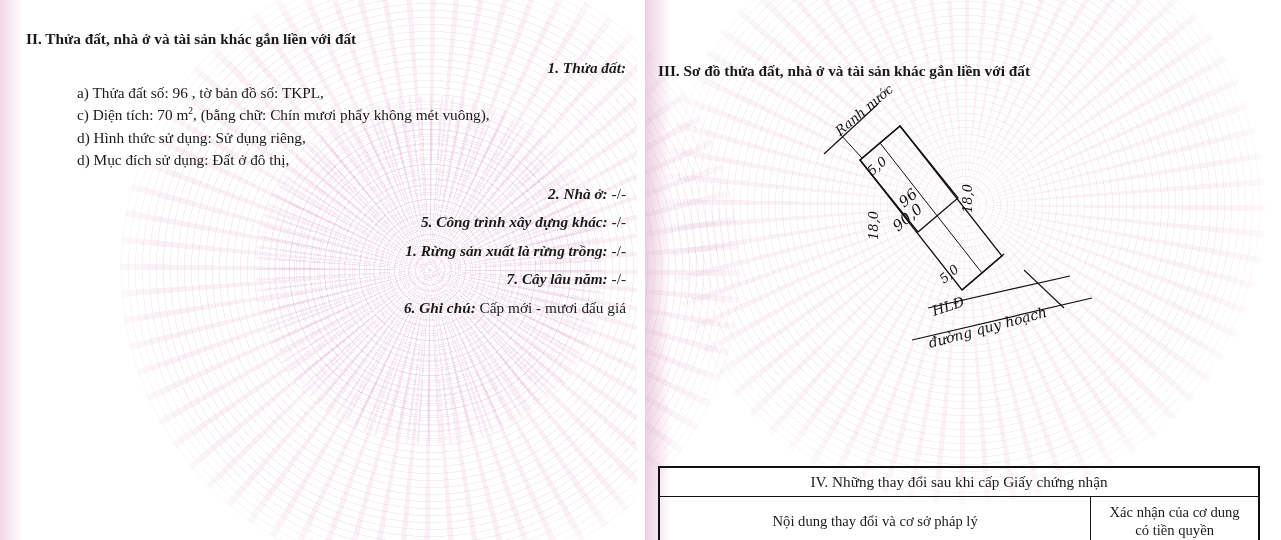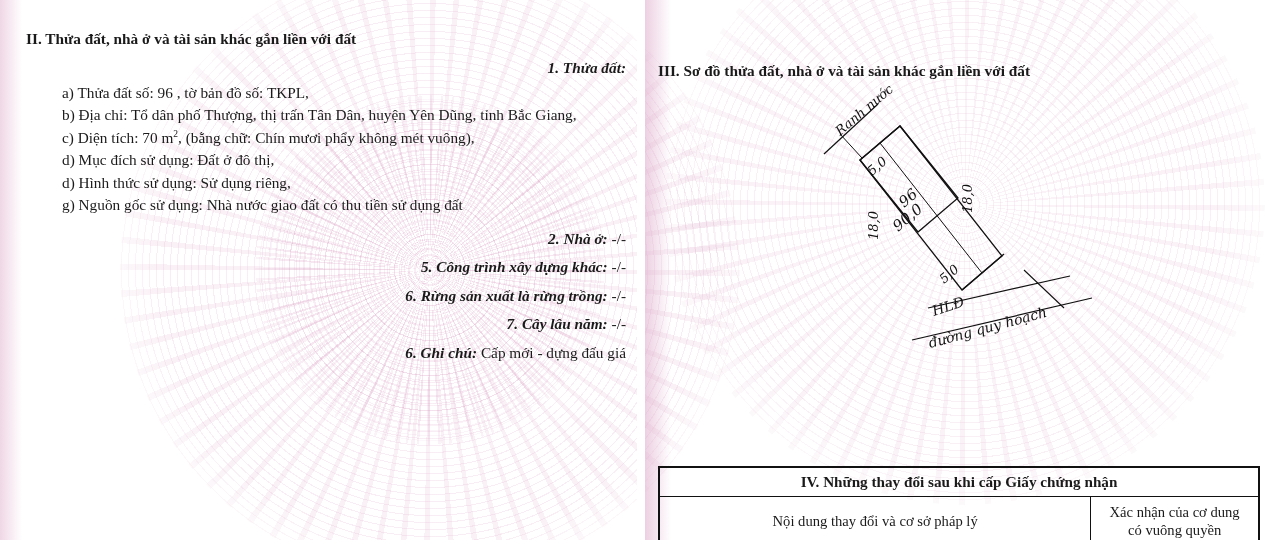--- a/index.html
+++ b/index.html
@@ -118,21 +118,21 @@
     font-weight: bold;
     margin-top: 6px;
     margin-bottom: 2px;
     text-align: right;
   }
   .lvl1 .plain {
     font-style: normal;
     font-weight: normal;
   }
   .lvl2 {
-    margin-left: 36px;
+    margin-left: 51px;
     white-space: nowrap;
   }
   .lvl2 sup { font-size: 0.62em; vertical-align: super; }
   .spacer-sm { height: 5px; }
 
   
   .right-title {
     position: absolute;
     left: 658px;
     top: 30px;
@@ -167,21 +167,21 @@
     border-collapse: collapse;
     font-size: 14.6px;
   }
   .tbl table { width: 100%; border-collapse: collapse; }
   .tbl th, .tbl td {
     border: 1.1px solid #111;
     text-align: center;
     padding: 4px 6px;
   }
   .tbl .hdr-main {
-    font-weight: bold;
+    font-weight: normal;
     font-size: 15.2px;
     padding: 5px 6px;
   }
   .tbl .sub {
     font-weight: normal;
     height: 40px;
     vertical-align: middle;
     line-height: 1.25;
   }
   .col-wide { width: 72%; }
@@ -199,32 +199,30 @@
   <div class="guilloche g-right"></div>
   <div class="edge-tint-left"></div>
   <div class="edge-tint-right"></div>
   <div class="seam"></div>
 
   <div class="left-body">
     <div class="sec-title">II. Thửa đất, nhà ở và tài sản khác gắn liền với đất</div>
 
     <div class="lvl1">1. Thửa đất:</div>
     <div class="lvl2">a) Thửa đất số: 96 , tờ bản đồ số: TKPL,</div>
-    <div class="lvl2">b) Địa chỉ: Tổ dân phố Thượng, thị trấn Tân Dân, huyện Yên Dũng, tỉnh Bắc Giang,</div>
     <div class="lvl2"><span>c) Diện tích: 70 m</span><sup>2</sup><span>, (bằng chữ: Chín mươi phẩy không mét vuông),</span></div>
+    <div class="lvl2">d) Hình thức sử dụng: Sử dụng riêng,</div>
     <div class="lvl2">d) Mục đích sử dụng: Đất ở đô thị,</div>
-    <div class="lvl2">d) Hình thức sử dụng: Sử dụng riêng,</div>
-    <div class="lvl2">g) Nguồn gốc sử dụng: Nhà nước giao đất có thu tiền sử dụng đất</div>
 
     <div class="spacer-sm"></div>
     <div class="lvl1"><span>2. Nhà ở:</span> <span class="plain">-/-</span></div>
     <div class="lvl1"><span>5. Công trình xây dựng khác:</span> <span class="plain">-/-</span></div>
-    <div class="lvl1"><span>6. Rừng sản xuất là rừng trồng:</span> <span class="plain">-/-</span></div>
+    <div class="lvl1"><span>1. Rừng sản xuất là rừng trồng:</span> <span class="plain">-/-</span></div>
     <div class="lvl1"><span>7. Cây lâu năm:</span> <span class="plain">-/-</span></div>
-    <div class="lvl1"><span>6. Ghi chú:</span> <span class="plain">Cấp mới - dựng đấu giá</span></div>
+    <div class="lvl1"><span>6. Ghi chú:</span> <span class="plain">Cấp mới - mươi đấu giá</span></div>
   </div>
 
   <div class="right-title">III. Sơ đồ thửa đất, nhà ở và tài sản khác gắn liền với đất</div>
 
   <div class="diagram">
     <svg width="600" height="452" viewBox="0 0 600 452" xmlns="http://www.w3.org/2000/svg">
 
       <line x1="152" y1="146" x2="206" y2="96" stroke="#111" stroke-width="1.2"></line>
       <line x1="168" y1="126" x2="190" y2="150" stroke="#111" stroke-width="1"></line>
 
@@ -262,21 +260,21 @@
   <div class="tbl">
     <table>
       <thead>
         <tr>
           <th class="hdr-main" colspan="2">IV. Những thay đổi sau khi cấp Giấy chứng nhận</th>
         </tr>
         <tr>
           <th class="sub col-wide">Nội dung thay đổi và cơ sở pháp lý</th>
           <th class="sub">
             <span>Xác nhận của cơ dung</span><br>
-            <span>có vuông quyền</span>
+            <span>có tiền quyền</span>
           </th>
         </tr>
       </thead>
 
     </table>
   </div>
 
 </div>
 
 </body></html>

